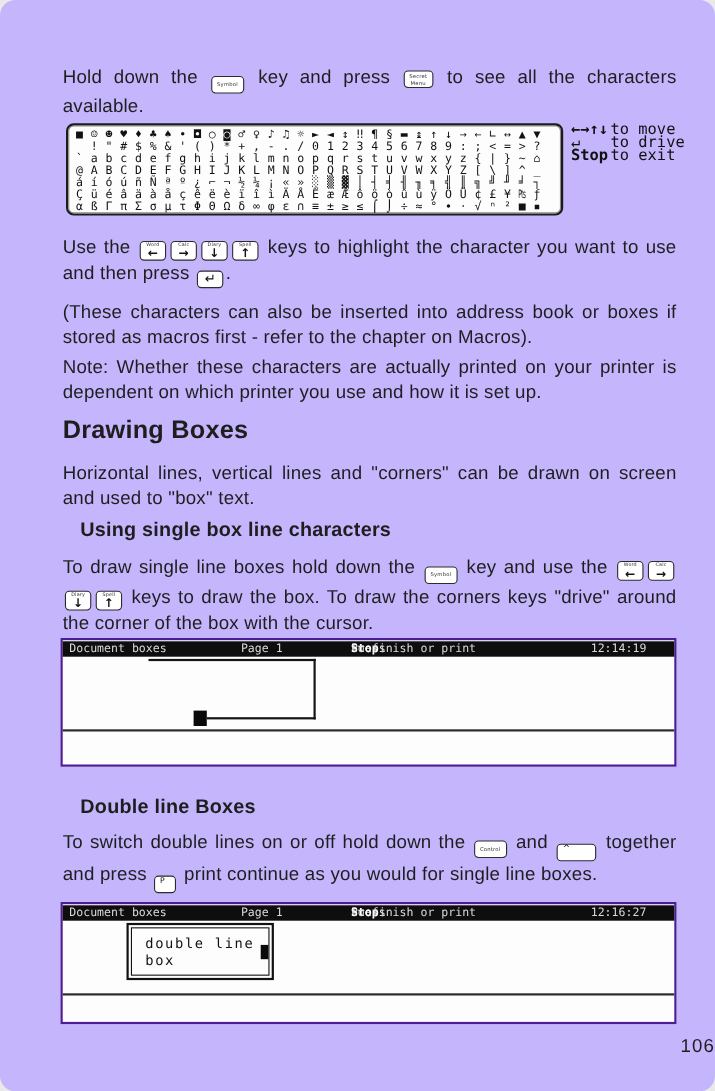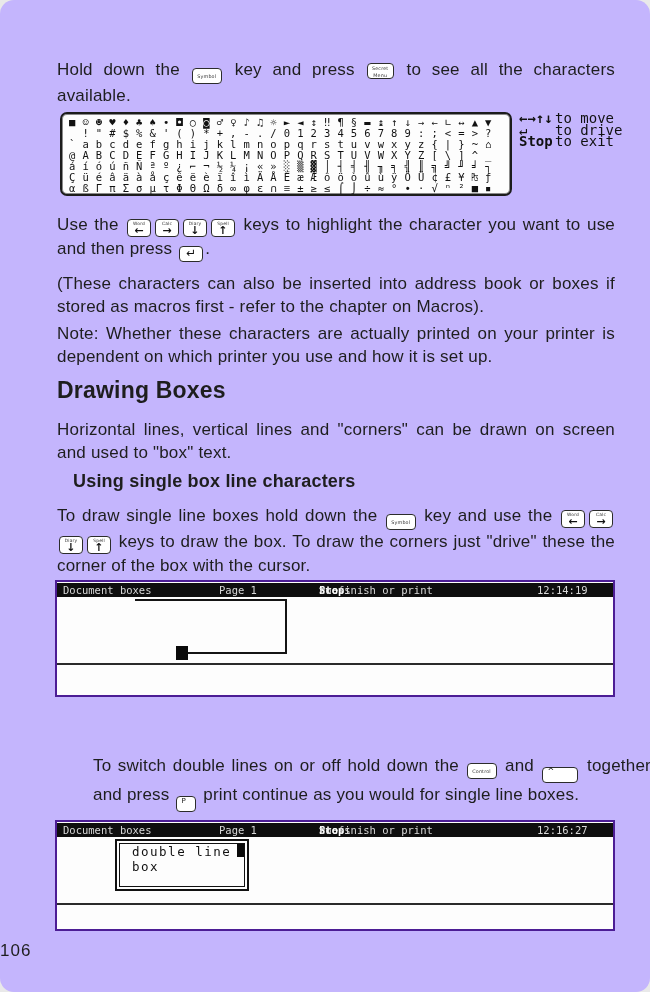--- a/index.html
+++ b/index.html
@@ -79,26 +79,26 @@
   .cap-header span{ position:absolute; }
   .cap-header .stop{ font-weight:bold; color:#fff; }
   .cap-rule{ position:absolute; left:0; right:0; height:2px; background:#2b2b2b; }
   .boxline{ position:absolute; background:#141414; }
   .cursor-sq{ position:absolute; background:#0a0a0a; }
   .dbox{
     position:absolute; box-sizing:border-box; border:2px solid #111; background:#fdfdfd;
   }
   .dbox-in{
     box-sizing:border-box; margin:2px; border:1.5px solid #111;
-    height:calc(100% - 4px); display:flex; padding-left:12px;
+    height:calc(100% - 4px); display:flex; align-items:center; padding-left:12px;
     font-family:"DejaVu Sans Mono",monospace; font-size:12.5px; letter-spacing:1.5px; color:#111;
   }
   .cursor-block{ display:inline-block; width:9px; height:13px; background:#0a0a0a; margin-left:2px; vertical-align:-2px;}
   .page-num{
-    position:absolute; left:0; right:0; top:941px; text-align:left;
+    position:absolute; left:0; right:0; top:941px; text-align:right;
     font-size:17px; letter-spacing:1px;
   }
 </style>
 </head>
 <body>
 
 <div class="page">
 
   <div class="para" style="top:58px;">
     <span>Hold down the</span>
@@ -142,21 +142,21 @@
 
   <div class="h1" style="top:377px;">Drawing Boxes</div>
   <div class="para" style="top:418px;">Horizontal lines, vertical lines and "corners" can be drawn on screen and used to "box" text.</div>
 
   <div class="h2" style="top:471px;">Using single box line characters</div>
   <div class="para" style="top:504px;">
     <span>To draw single line boxes hold down the</span>
     <span class="key symbol-key"><span class="tiny">Symbol</span></span>
     <span>key and use the</span>
     <span class="key arrow-key"><span class="tiny">Word</span><span class="arrow">←</span></span><span class="key arrow-key"><span class="tiny">Calc</span><span class="arrow">→</span></span><span class="key arrow-key"><span class="tiny">Diary</span><span class="arrow">↓</span></span><span class="key arrow-key"><span class="tiny">Spell</span><span class="arrow">↑</span></span>
-    <span>keys to draw the box.  To draw the corners just "drive" these the corner of the box with the cursor.</span>
+    <span>keys to draw the box.  To draw the corners keys "drive" around the corner of the box with the cursor.</span>
   </div>
 
   <div class="capture" style="top:580px; height:117px;">
     <div class="cap-inner">
       <div class="cap-header">
         <span style="left:6px;">Document boxes</span>
         <span style="left:162px;">Page 1</span>
         <span style="left:262px;">
             <span>Press</span> 
             <span class="stop">Stop</span> 
@@ -165,21 +165,22 @@
         <span style="left:480px;">12:14:19</span>
       </div>
       <div class="boxline" style="left:78px;  top:17px; width:152px; height:2px;"></div>
       <div class="boxline" style="left:228px; top:17px; width:2px;  height:55px;"></div>
       <div class="boxline" style="left:131px; top:70px; width:99px; height:2px;"></div>
       <div class="cursor-sq" style="left:119px; top:64px; width:12px; height:14px;"></div>
       <div class="cap-rule" style="top:81px;"></div>
     </div>
   </div>
 
-  <div class="para" style="top:754px;margin-left:36px;">
+  <div class="h2" style="top:723px;">Double line Boxes</div>
+  <div class="para" style="top:754px;">
     <span>To switch double lines on or off hold down the</span>
     <span class="key menu-key"><span class="tiny" style="line-height:13px;">Control</span></span>
     <span>and</span>
     <span class="key shift-key"><span class="caret">^</span></span>
     <span>together and press</span>
     <span class="key p-key"><span class="sup">P</span></span>
     <span>print continue as you would for single line boxes.</span>
   </div>
 
   <div class="capture" style="top:820px; height:111px;">

